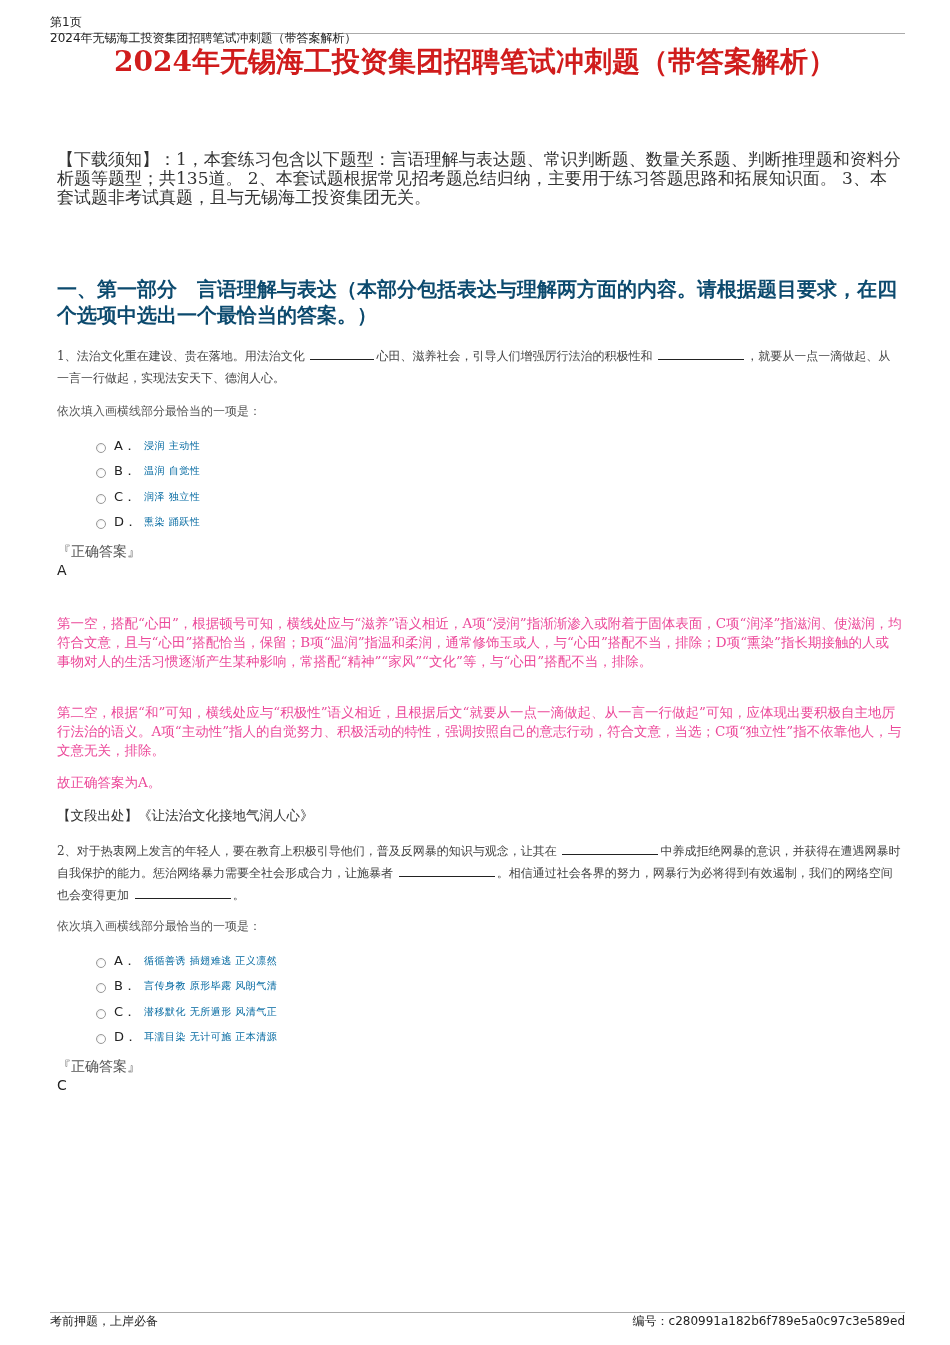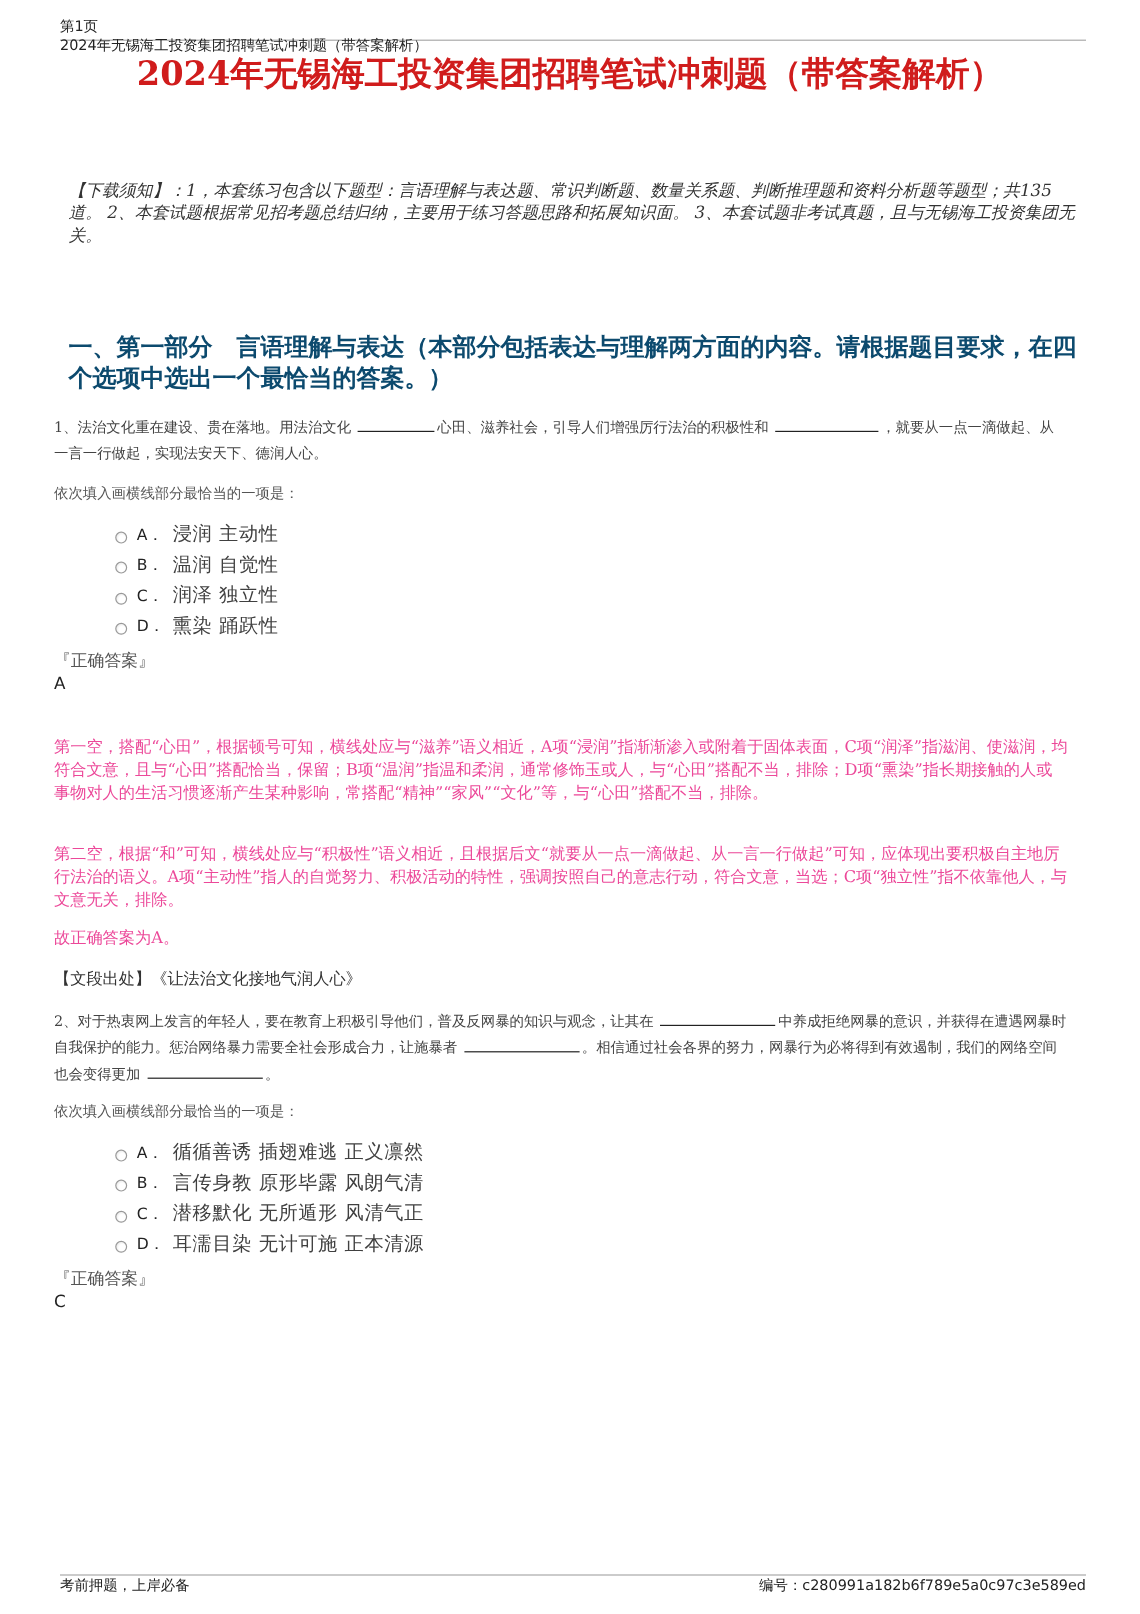--- a/index.html
+++ b/index.html
@@ -20,28 +20,28 @@
     }
     .doc-title {
       position: absolute; left: 0; top: 44px; width: 950px;
       text-align: center;
       font-family: "DejaVu Serif", "Liberation Serif", serif;
       font-size: 28px; color: #d01c1c; letter-spacing: 0px;
       line-height: 36px;
     }
     .notice {
       position: absolute; left: 57px; top: 150px; width: 845px;
-      font-size: 14px; line-height: 19px; color: #333; font-style: italic;
+      font-size: 17px; line-height: 19px; color: #333;
     }
     .section-heading {
       position: absolute; left: 57px; top: 276px; width: 850px;
       font-size: 20px; line-height: 26px; color: #0c4a6e;
     }
     .block {
-      position: absolute; left: 45px; width: 845px;
+      position: absolute; left: 57px; width: 845px;
     }
     .question {
       font-size: 12px; line-height: 22px; color: #444;
     }
     .blank {
       display: inline-block; border-bottom: 1px solid #222;
       height: 12px; vertical-align: baseline; margin: 0 2px;
     }
     .prompt { font-size: 12px; color: #555; line-height: 18px; }
     .options { position: absolute; left: 96px; width: 400px; }
@@ -52,21 +52,21 @@
     .radio {
       width: 10px; height: 10px; border-radius: 50%;
       border: 1px solid #999;
       background: radial-gradient(circle at 60% 60%, #fff 40%, #ddd 100%);
       margin-right: 8px; margin-top: 4px;
     }
     .opt-letter {
       font-family: "DejaVu Sans", "Liberation Sans", sans-serif;
       font-size: 13px; color: #222; width: 30px;
     }
-    .opt-text { font-size: 16px; color: #404040; letter-spacing: 0.5px; }
+    .opt-text { font-size: 10px; color: #0369a1; letter-spacing: 0.5px; }
     .label-small { font-size: 14px; color: #555; line-height: 20px; }
     .answer-letter {
       font-family: "DejaVu Sans", "Liberation Sans", sans-serif;
       font-size: 14px; color: #222; line-height: 18px;
     }
     .analysis {
       font-size: 13.5px; line-height: 19px; color: #ec4899;
     }
     .source { font-size: 13.5px; color: #333; }
     .page-footer {

